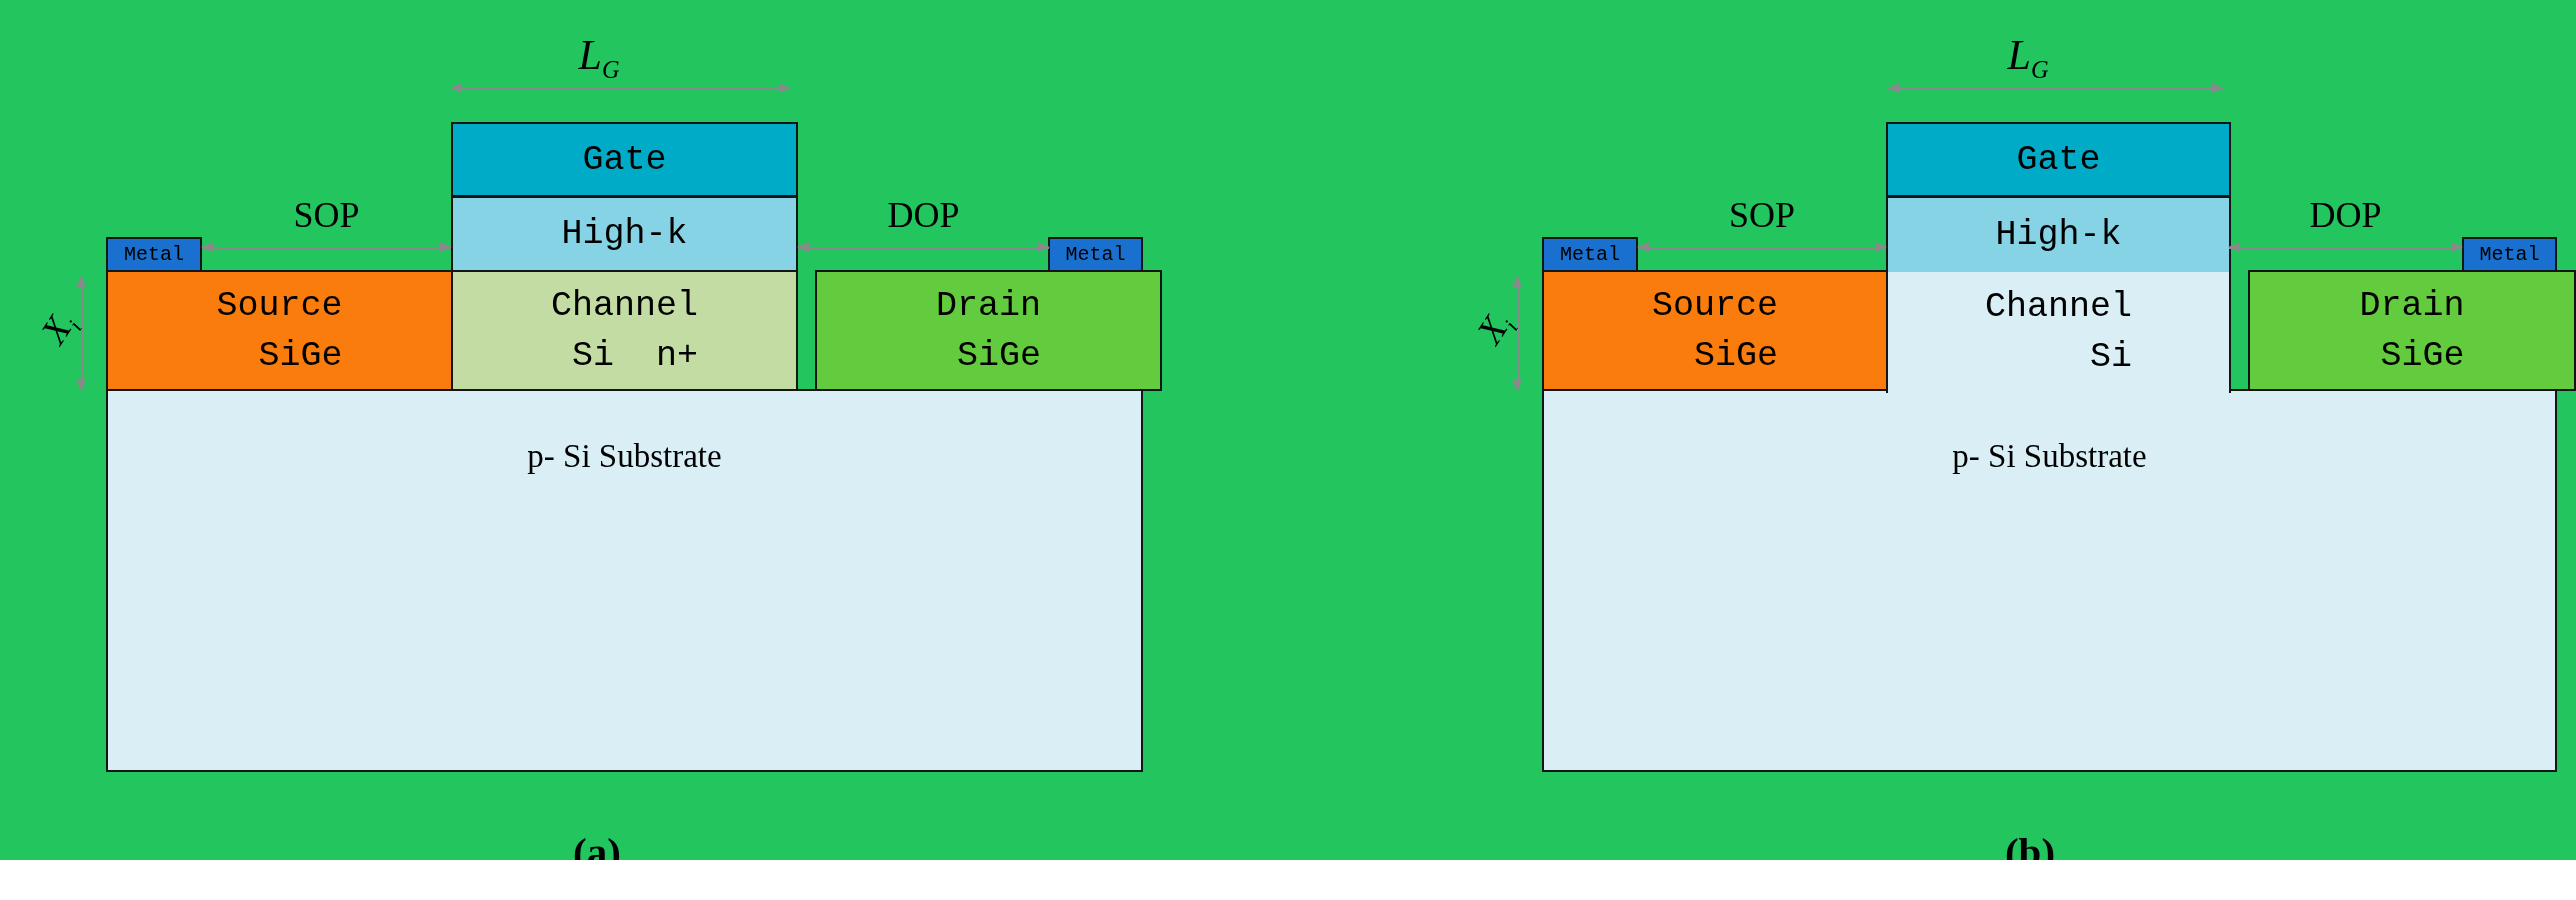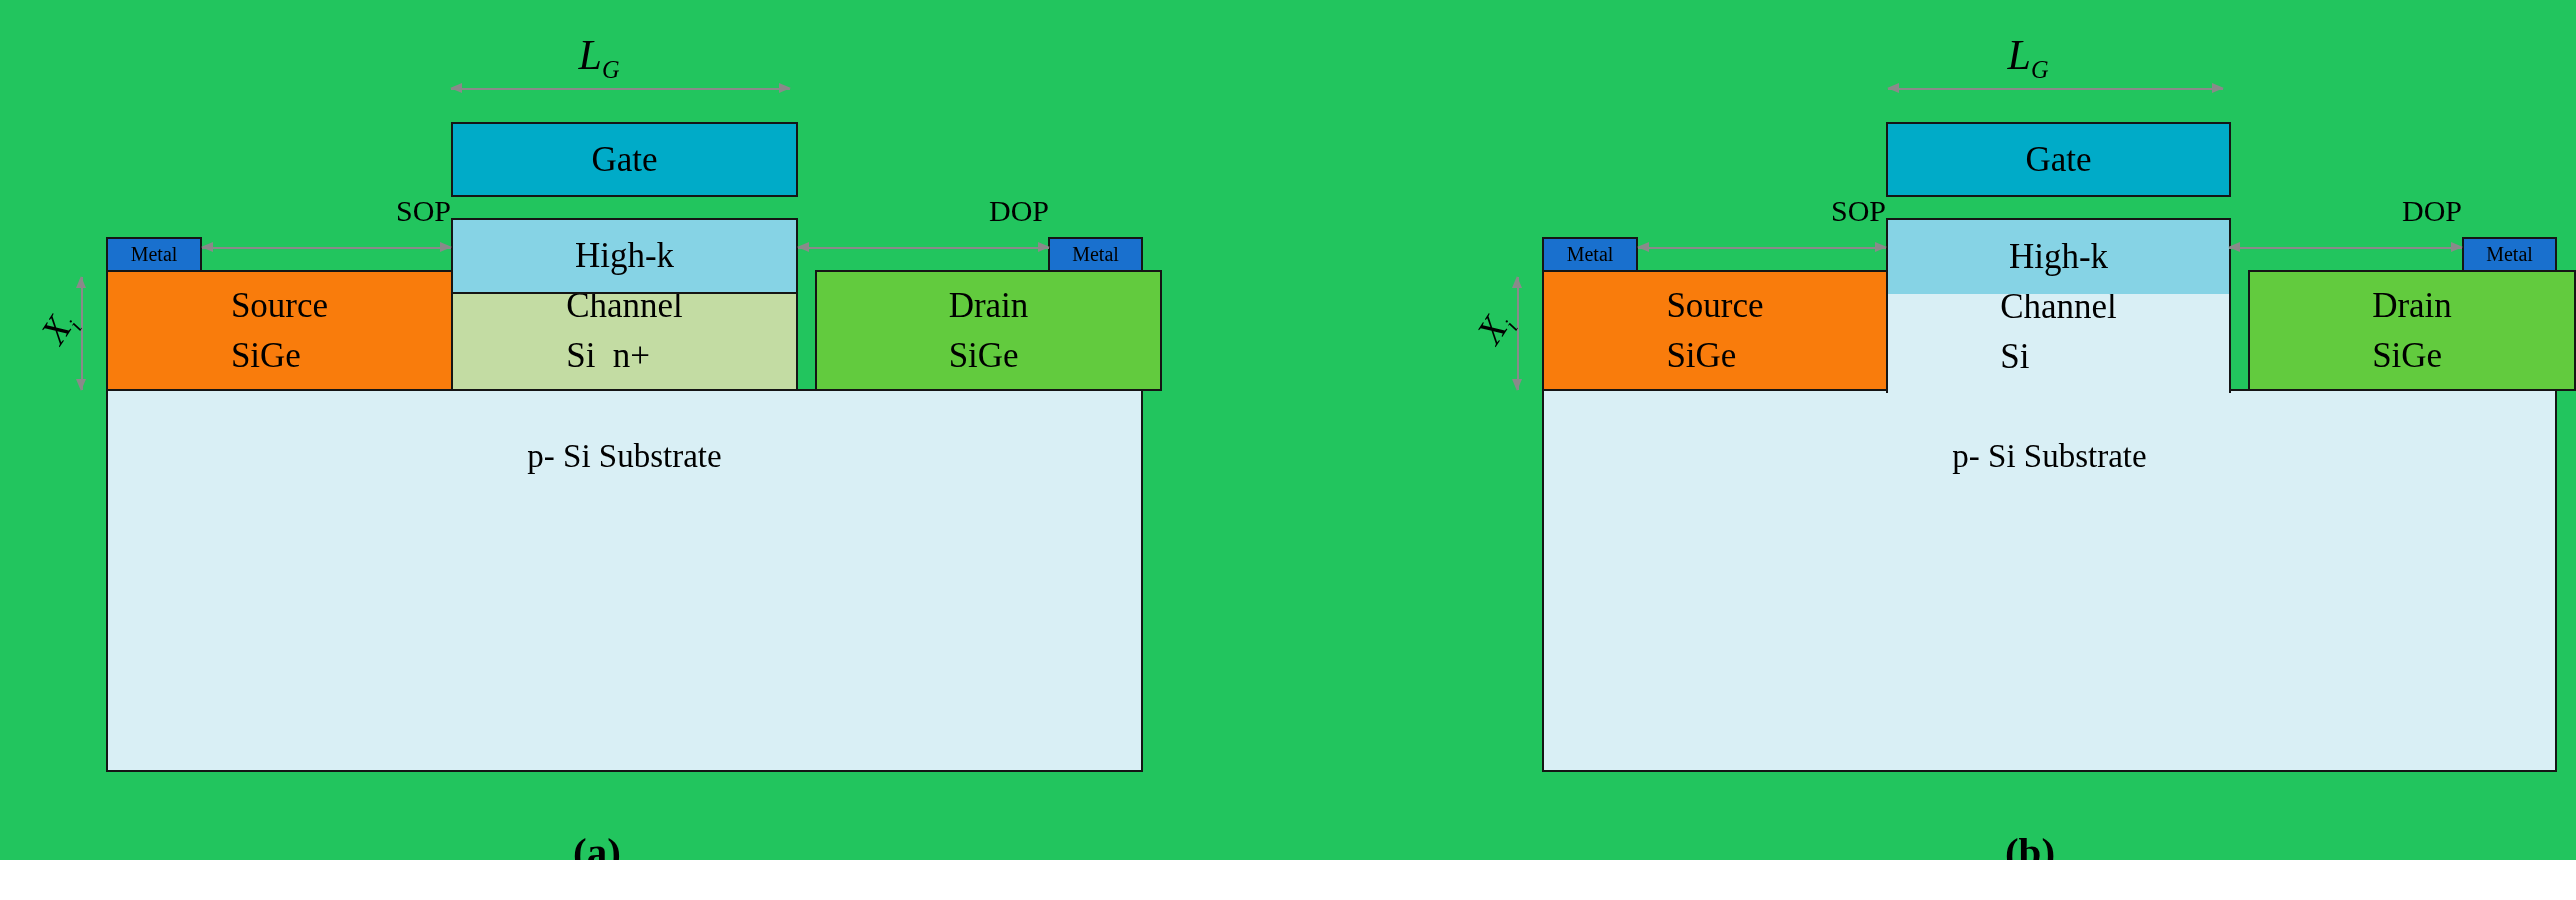--- a/index.html
+++ b/index.html
@@ -2,35 +2,35 @@
 <html style="--gate: #00ABC8; --highk: #86D3E5; --channel_a: #C3DCA3; --source: #F97C0C; --drain: #62CB3E; --metal: #1970CE; --substrate: #D9EFF5; --arrow: #8A8A8A; --border: #151515;font-size:10.5px"><head>
 <meta charset="utf-8">
 <style>
   html,body{margin:0;padding:0;background:#ffffff;}
   #canvas{
     position:relative;width:2576px;height:860px;background:#22c55e;
     font-family:"Liberation Serif","DejaVu Serif",serif;color:#000;overflow:hidden;
   }
   .box{position:absolute;box-sizing:border-box;border:2px solid #151515;z-index:3;
        display:flex;flex-direction:column;align-items:center;justify-content:center;}
-  .box-text{white-space:pre;text-align:left;line-height:50px;font-size:35px;}
+  .box-text{white-space:pre;text-align:right;line-height:50px;font-size:35px;font-family:Liberation Mono, monospace;}
   .gate{background:var(--gate);}
-  .highk{background:var(--highk);z-index:4;margin-top:22px;}
+  .highk{background:var(--highk);z-index:4;}
   .no-bottom{border-bottom:none;}
   .channel-a{background:var(--channel_a);}
   .source{background:var(--source);}
   .drain{background:var(--drain);margin-left:19px;}
   .metal{background:var(--metal);z-index:5;}
   .metal .box-text{font-size:20px;line-height:29px;}
   .substrate{background:var(--substrate);z-index:1;justify-content:flex-start;}
   .substrate-label{margin-top:47px;font-size:33px;text-align:center;}
   .channel-col{position:absolute;box-sizing:border-box;background:var(--substrate);
        border-left:2px solid #151515;border-right:2px solid #151515;z-index:2;
        display:flex;flex-direction:column;align-items:center;justify-content:center;}
-  .dim-label{position:absolute;text-align:right;font-size:30px;z-index:6;}
+  .dim-label{position:absolute;text-align:center;font-size:36px;z-index:6;}
   .lg-label{position:absolute;text-align:center;font-style:italic;font-size:42px;z-index:6;}
   .lg-label sub,.xi-label sub{font-size:0.58em;line-height:0;}
   .xi-label{position:absolute;font-style:italic;font-size:37px;transform:rotate(-57deg);z-index:6;text-align:center;}
   .caption{position:absolute;text-align:center;font-size:41px;font-weight:700;z-index:6;}
   
   .harrow{position:absolute;height:2px;background:var(--arrow);z-index:6;}
   .harrow .h-left,.harrow .h-right{position:absolute;width:0;height:0;top:-4.6px;}
   .harrow .h-left{left:-0.7px;border-top:5.2px solid transparent;border-bottom:5.2px solid transparent;border-right:12.4px solid var(--arrow);}
   .harrow .h-right{right:-0.7px;border-top:5.2px solid transparent;border-bottom:5.2px solid transparent;border-left:12.4px solid var(--arrow);}
   .varrow{position:absolute;width:2px;background:var(--arrow);z-index:6;}

